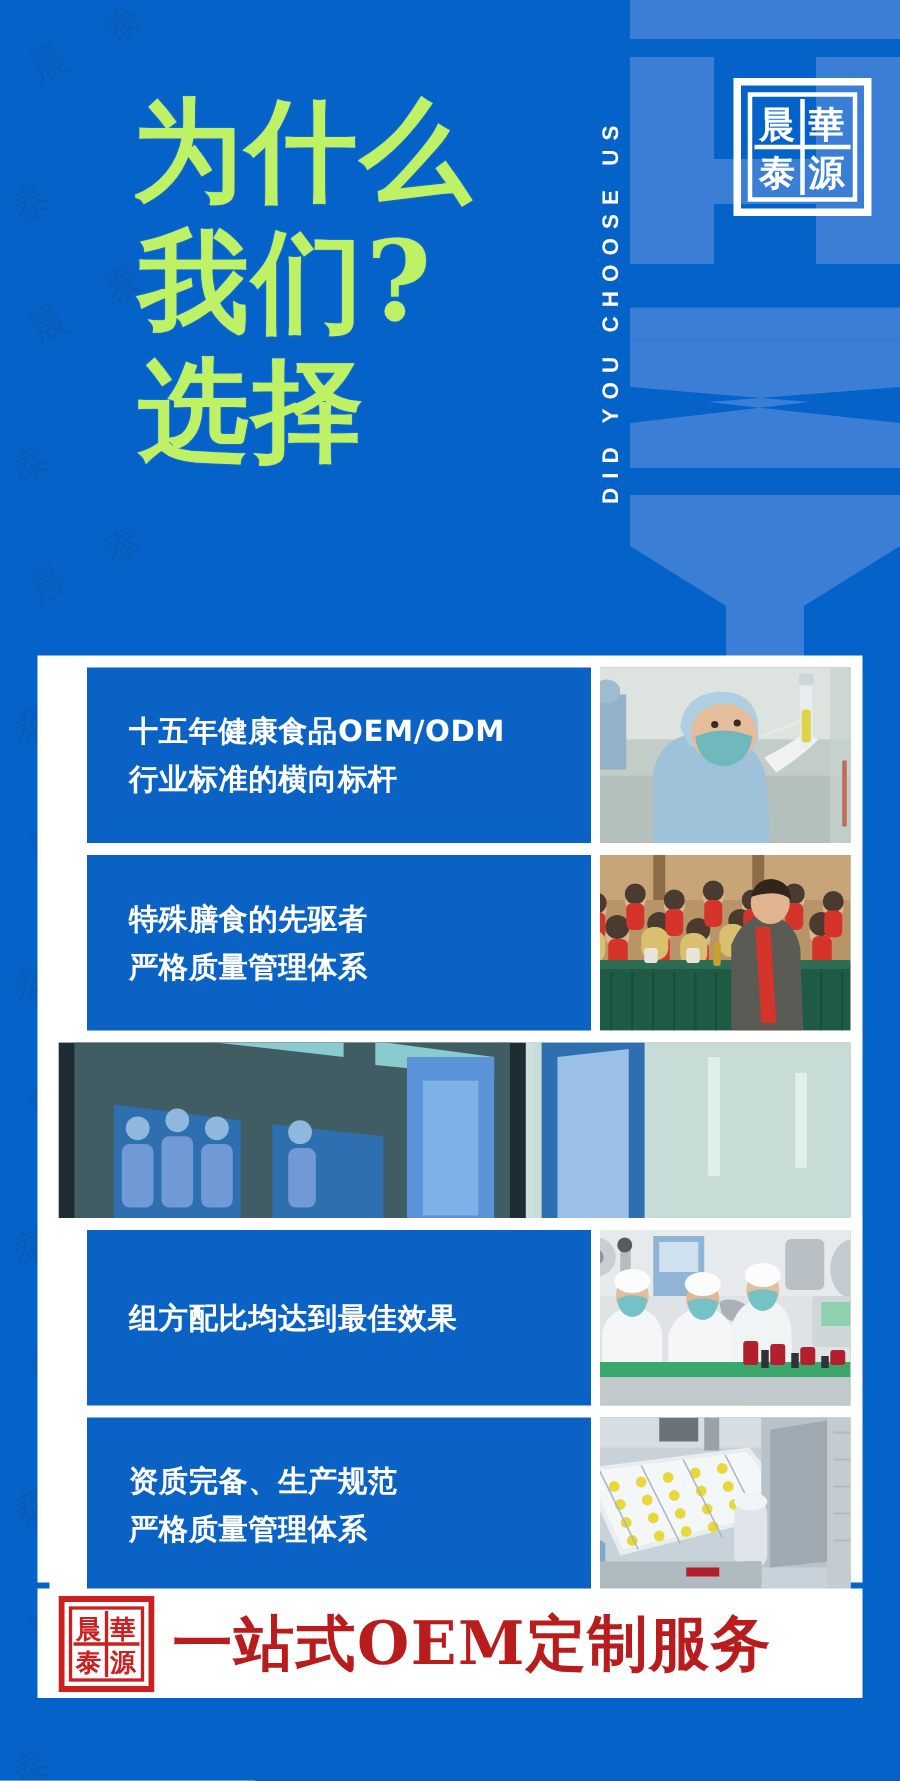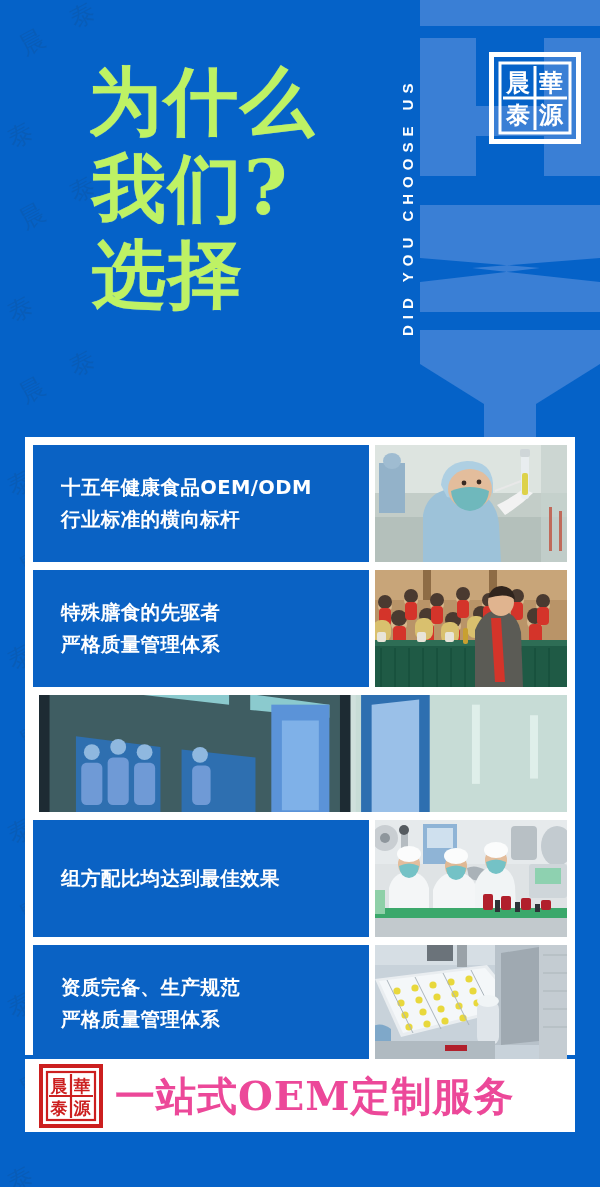--- a/index.html
+++ b/index.html
@@ -96,20 +96,21 @@
     color:#ffffff;
     display:flex;
     flex-direction:column;
     justify-content:center;
     padding-left:28px;
     font-size:19.5px;
     font-weight:700;
     line-height:1.62;
     letter-spacing:.4px;
     font-family:"DejaVu Sans", sans-serif;
+    margin-left:25px;
   }
   .card-text .ln { display:block; white-space:nowrap; }
   .card-photo {
     flex:1;
     margin-left:6px;
     position:relative;
     overflow:hidden;
     background:#9aa7b0;
   }
   .card-photo svg { display:block; width:100%; height:100%; }
@@ -120,21 +121,21 @@
     width:550px; height:73px;
     background:#ffffff;
     display:flex;
     align-items:center;
     padding-left:14px;
     z-index:8;
   }
   #banner-seal { width:64px; height:64px; flex:0 0 64px; }
   #banner-text {
     margin-left:12px;
-    color:#ec4899;
+    color:#b91c1c;
     font-family:"DejaVu Serif", serif;
     font-weight:700;
     font-size:40px;
     letter-spacing:1px;
     white-space:nowrap;
     line-height:1;
   }
 </style>
 </head>
 <body>

